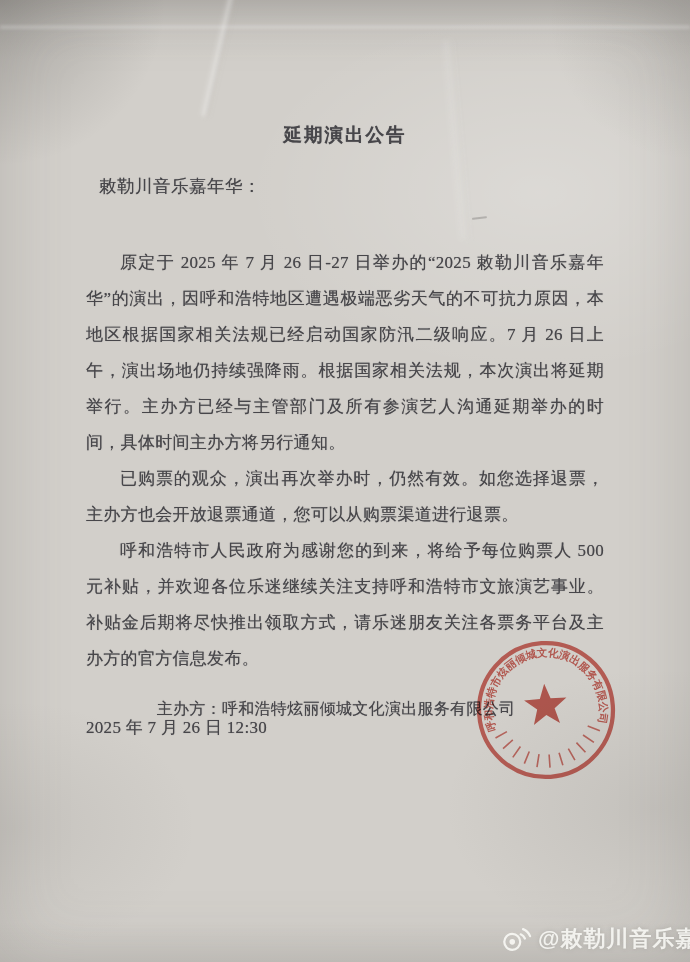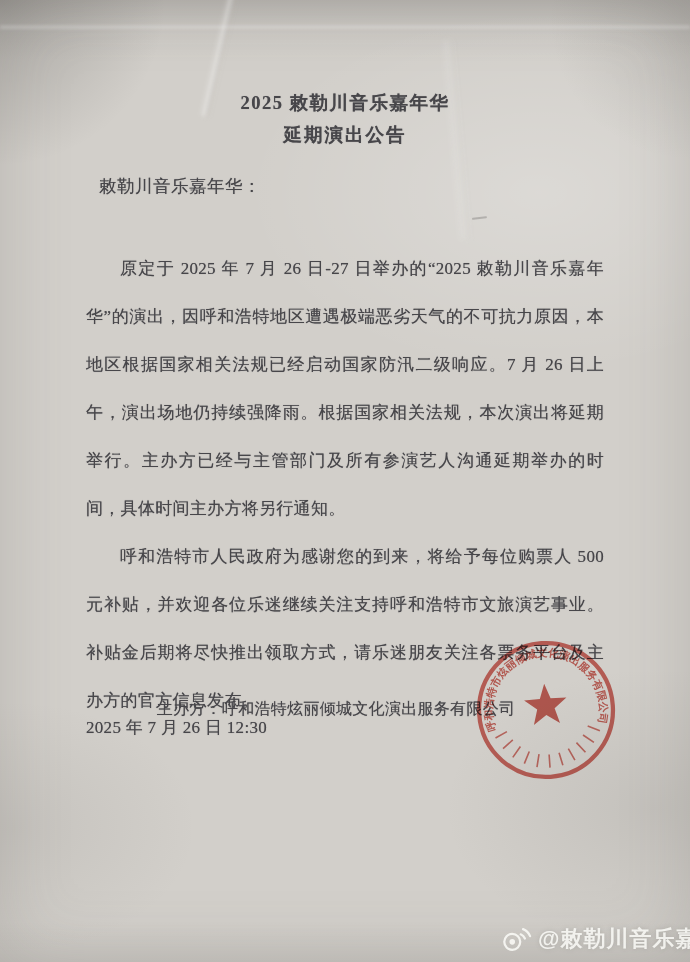--- a/index.html
+++ b/index.html
@@ -54,21 +54,21 @@
     position: absolute; top: 122px; left: 0; width: 690px;
     text-align: center; font-size: 18.5px; font-weight: 600; letter-spacing: 2px;
   }
   .greeting {
     position: absolute; top: 174px; left: 99px;
     font-size: 17.5px; letter-spacing: 0.5px; font-weight: 500;
   }
 
   .body-block {
     position: absolute; top: 245px; left: 86px; width: 518px;
-    font-size: 17px; line-height: 48px; letter-spacing: 0.3px;
+    font-size: 17px; line-height: 36px; letter-spacing: 0.3px;
     text-align: justify;
   }
   .body-block p { text-indent: 2em; margin: 0; }
 
   .sig-line {
     position: absolute; top: 691px; left: 86px; width: 518px; height: 36px;
     line-height: 36px; font-size: 16px; letter-spacing: 0.3px;
     text-align: center; padding-right: 18px;
   }
   .date-line {
@@ -97,26 +97,26 @@
 </head>
 <body>
 
 <div class="photo">
 
   <div class="crease crease-3"></div>
   <div class="crease crease-1"></div>
   <div class="crease crease-2"></div>
   <div class="pencil-mark"></div>
 
-  <div class="title-1 doc-text">2025 敕勒川音乐嘉年华</div>
   <div class="title-2 doc-text">延期演出公告</div>
   <div class="greeting doc-text">敕勒川音乐嘉年华：</div>
 
   <div class="body-block doc-text">
     <p>原定于 2025 年 7 月 26 日-27 日举办的“2025 敕勒川音乐嘉年华”的演出，因呼和浩特地区遭遇极端恶劣天气的不可抗力原因，本地区根据国家相关法规已经启动国家防汛二级响应。7 月 26 日上午，演出场地仍持续强降雨。根据国家相关法规，本次演出将延期举行。主办方已经与主管部门及所有参演艺人沟通延期举办的时间，具体时间主办方将另行通知。</p>
+    <p>已购票的观众，演出再次举办时，仍然有效。如您选择退票，主办方也会开放退票通道，您可以从购票渠道进行退票。</p>
     <p>呼和浩特市人民政府为感谢您的到来，将给予每位购票人 500 元补贴，并欢迎各位乐迷继续关注支持呼和浩特市文旅演艺事业。补贴金后期将尽快推出领取方式，请乐迷朋友关注各票务平台及主办方的官方信息发布。</p>
   </div>
 
   <div class="sig-line doc-text">主办方：呼和浩特炫丽倾城文化演出服务有限公司</div>
   <div class="date-line doc-text">2025 年 7 月 26 日 12:30</div>
 
   <div class="stamp">
     <svg width="142" height="142" viewBox="0 0 140 140">
       <defs>
         <path id="arcTop" d="M 20.2 88.1 A 53 53 0 1 1 119.8 88.1" fill="none"></path>

